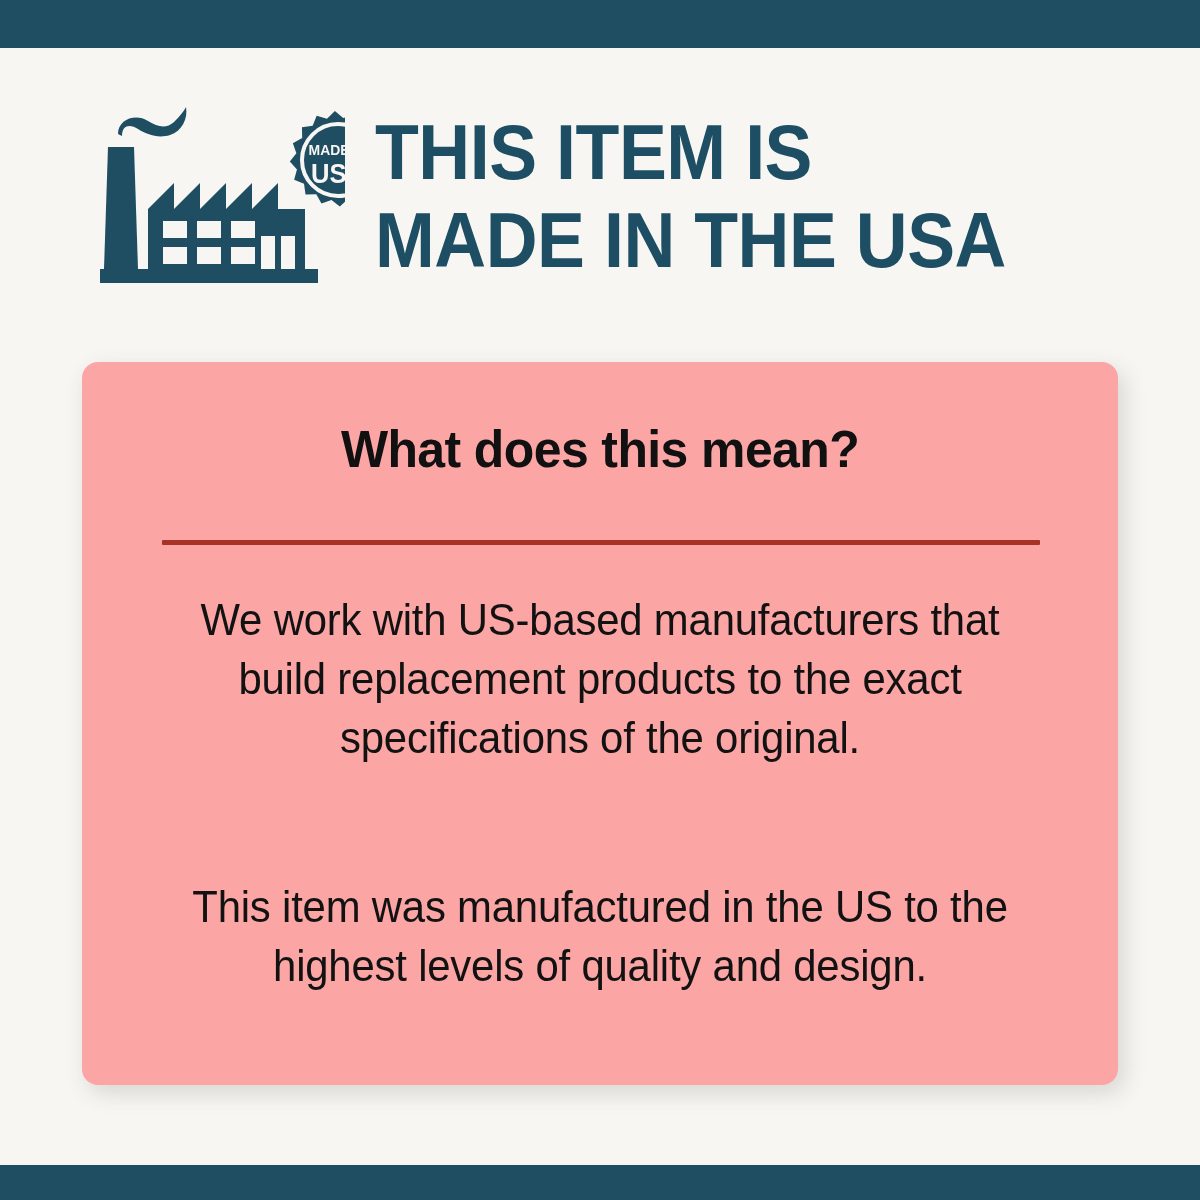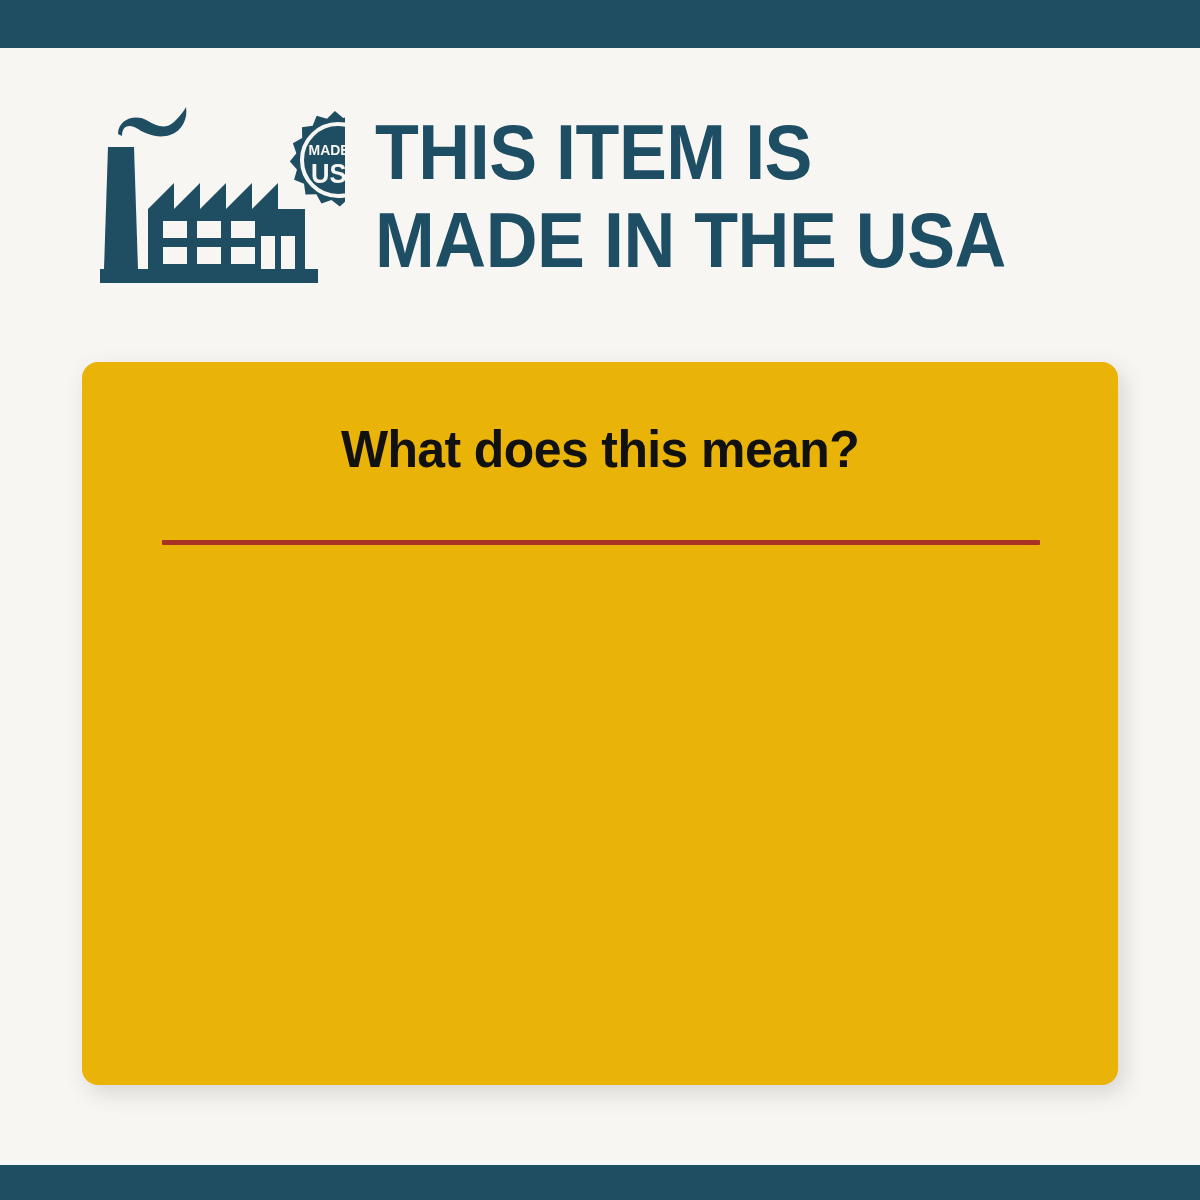--- a/index.html
+++ b/index.html
@@ -58,21 +58,21 @@
     white-space:nowrap;
     margin-top:-4px;
   }
   .headline .ln { display:block; }
 
   
   .card {
     position:absolute;
     left:82px; top:362px;
     width:1036px; height:723px;
-    background:#eab308;
+    background:#fca5a5;
     border-radius:16px;
     box-shadow:6px 8px 22px rgba(60,60,60,0.17);
   }
 
   .card-title {
     position:absolute;
     left:0; top:57px;
     width:1036px;
     text-align:center;
     color:#111111;
@@ -167,16 +167,20 @@
 
     <div class="headline">
       <span class="ln">THIS ITEM IS</span>
       <span class="ln">MADE IN THE USA</span>
     </div>
   </div>
 
   <div class="card">
     <div class="card-title">What does this mean?</div>
     <div class="divider"></div>
+    <div class="body-block">
+      <p class="para">We work with US-based manufacturers that build replacement products to the exact specifications of the original.</p>
+      <p class="para para--second">This item was manufactured in the US to the highest levels of quality and design.</p>
+    </div>
   </div>
 
   <div class="bar bar--bottom"></div>
 </div>
 
 </body></html>

